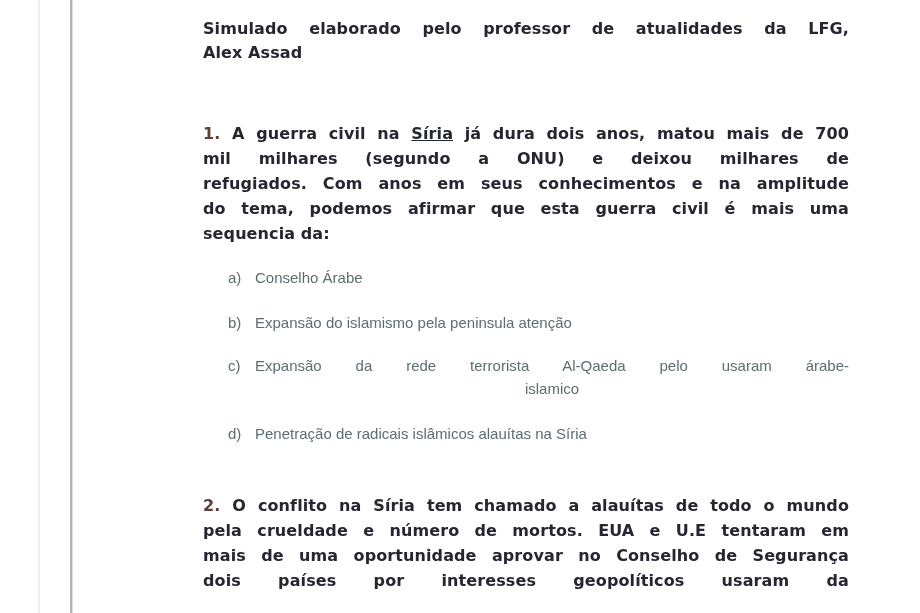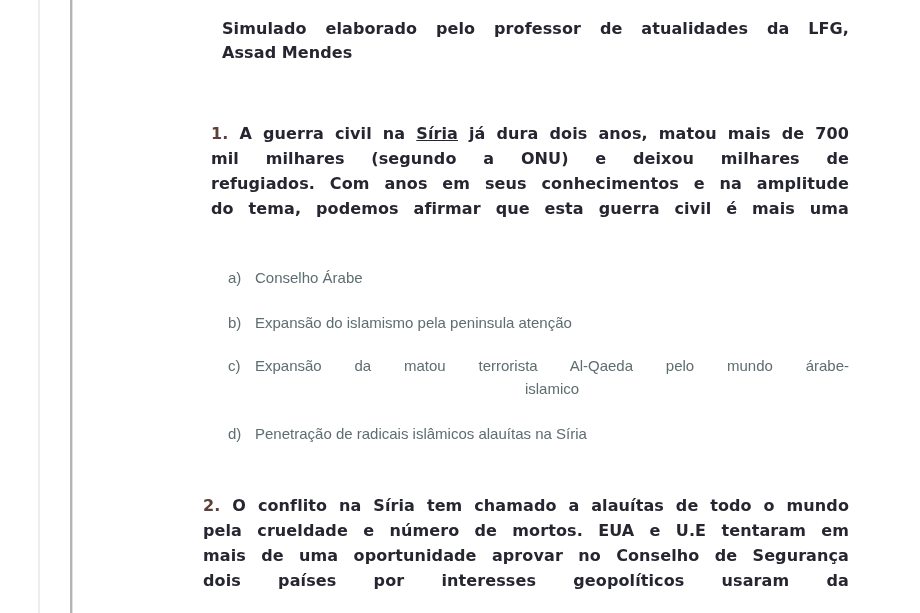--- a/index.html
+++ b/index.html
@@ -24,22 +24,22 @@
   .bold {
     font-family: "DejaVu Sans", sans-serif;
     font-weight: bold;
     font-size: 16px;
     line-height: 25px;
     color: var(--question-text, #262631);
     letter-spacing: 0.1px;
     white-space: normal;
   }
   .hdr  { position: absolute; left: 0; right: 0; top: 17px; }
-  .hdr .bold { line-height: 24px; margin-left: 19px; }
-  .q1   { position: absolute; left: 8px; right: 0; top: 121px; }
+  .hdr .bold { line-height: 24px; }
+  .q1   { position: absolute; left: 0; right: 0; top: 121px; }
   .q2   { position: absolute; left: 0; right: 0; top: 493px; }
 
   .jline { text-align: justify; text-align-last: justify; }
 
   .qnum { color: var(--question-number, #5d4037); }
   .ul   { text-decoration: underline; }
 
   .opt {
     position: absolute; left: 0; right: 0;
     display: flex; align-items: flex-start;
@@ -60,44 +60,45 @@
 <body>
 
 <div class="page">
   <div class="mline inner"></div>
   <div class="mline outer"></div>
 
   <div class="content">
 
     <div class="hdr">
       <div class="bold jline">Simulado elaborado pelo professor de atualidades da LFG,</div>
-      <div class="bold">Assad Mendes</div>
+      <div class="bold">Alex Assad</div>
     </div>
 
     <div class="q1">
       <div class="bold jline"><span class="qnum">1.</span><span> A guerra civil na </span><span class="ul">Síria</span><span> já dura dois anos, matou mais de 700</span></div>
       <div class="bold jline">mil milhares (segundo a ONU) e deixou milhares de</div>
       <div class="bold jline">refugiados. Com anos em seus conhecimentos e na amplitude</div>
       <div class="bold jline">do tema, podemos afirmar que esta guerra civil é mais uma</div>
+      <div class="bold">sequencia da:</div>
     </div>
 
     <div class="opt opt-a">
       <span class="mk">a)</span>
       <span class="otxt">Conselho Árabe</span>
     </div>
 
     <div class="opt opt-b">
       <span class="mk">b)</span>
       <span class="otxt">Expansão do islamismo pela peninsula atenção</span>
     </div>
 
     <div class="opt opt-c">
       <span class="mk">c)</span>
       <span class="otxt">
-        <span class="block jline">Expansão da matou terrorista Al-Qaeda pelo mundo árabe-</span>
+        <span class="block jline">Expansão da rede terrorista Al-Qaeda pelo usaram árabe-</span>
         <span class="block">islamico</span>
       </span>
     </div>
 
     <div class="opt opt-d">
       <span class="mk">d)</span>
       <span class="otxt">Penetração de radicais islâmicos alauítas na Síria</span>
     </div>
 
     <div class="q2">

